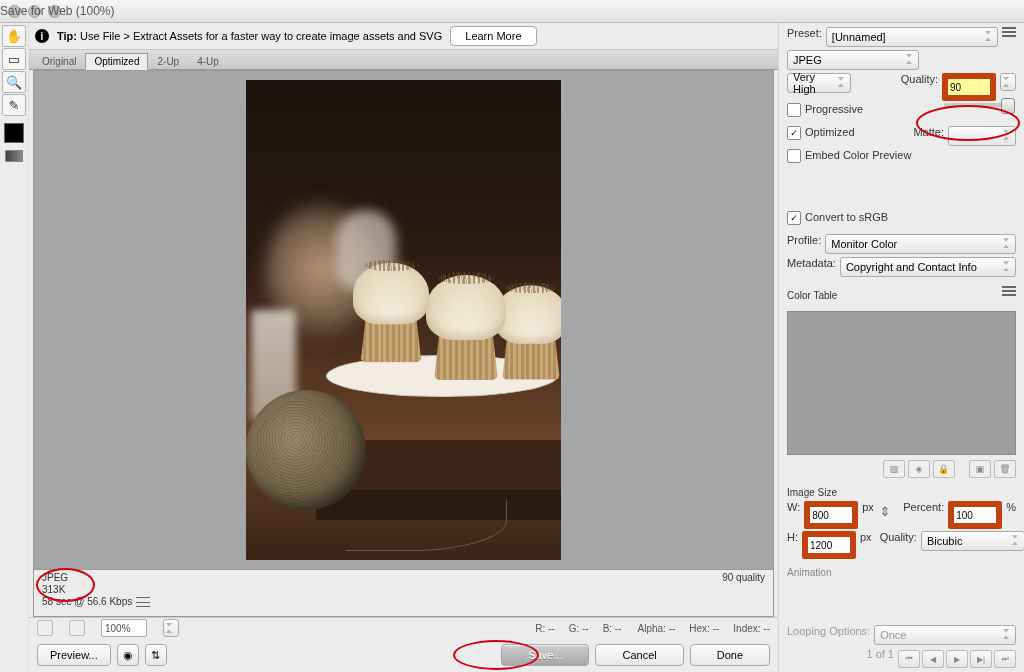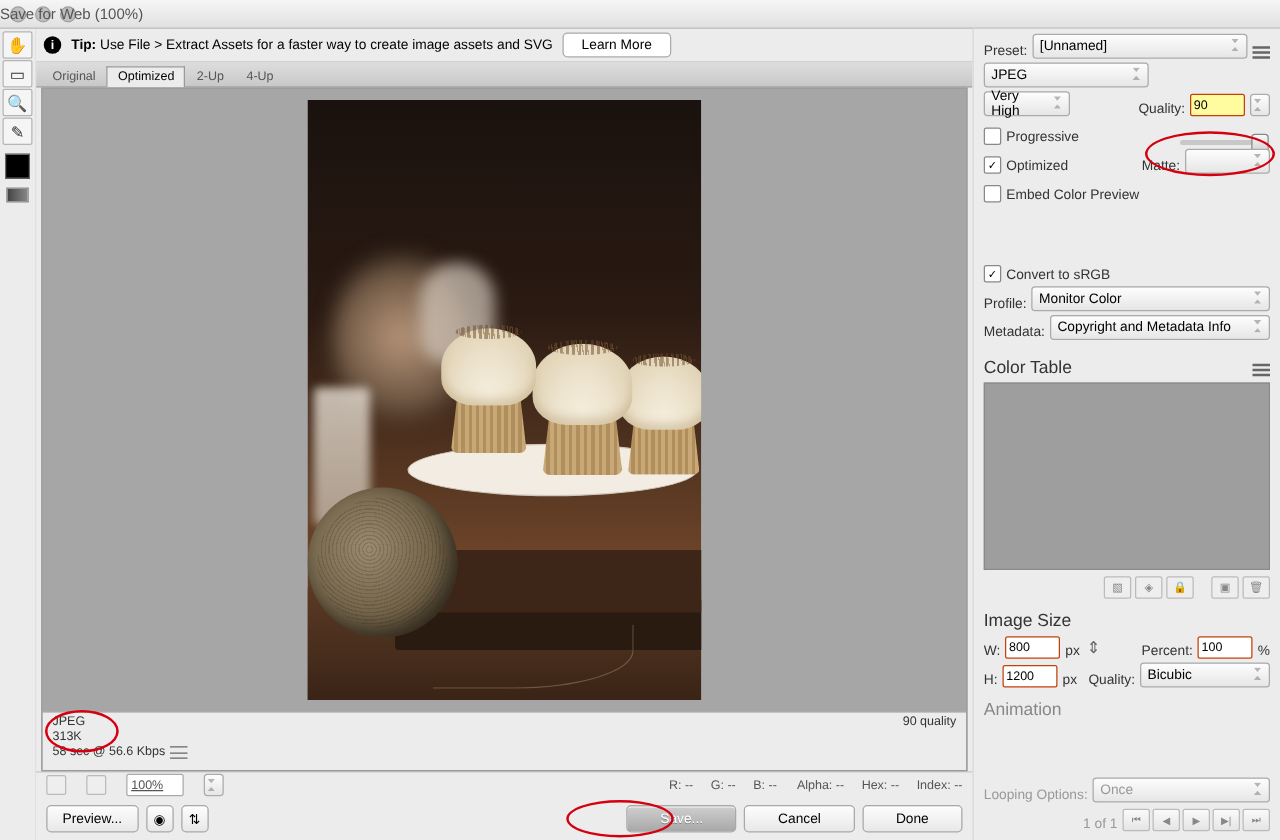--- a/index.html
+++ b/index.html
@@ -60,43 +60,43 @@
   .ell-info{left:2px;top:-2px;width:55px;height:30px;}
   .statusbar{height:20px;background:#ececec;border-top:1px solid #c8c8c8;display:flex;align-items:center;padding:0 8px;gap:16px;font-size:10px;color:#555;}
   .status-group{display:flex;gap:14px;}
   .btnbar{height:34px;background:#ececec;display:flex;align-items:center;padding:0 8px;gap:6px;position:relative;}
   .btn{background:linear-gradient(#fdfdfd,#e8e8e8);border:1px solid #a8a8a8;border-radius:4px;padding:4px 12px;font-size:11px;box-shadow:0 1px 0 rgba(255,255,255,.8) inset;}
   .btn.wide{padding:4px 26px;}
   .btn.save{background:linear-gradient(#cfcfcf,#a8a8a8);color:#fff;text-shadow:0 1px 0 rgba(0,0,0,.3);margin-left:40px;}
   .small-sq{width:22px;height:22px;padding:0;display:flex;align-items:center;justify-content:center;}
   .ell-save{border:2px solid #d4000f;border-radius:50%;position:absolute;width:82px;height:26px;pointer-events:none;}
   .sidebar{width:229px;background:#ececec;border-left:1px solid #d6d6d6;padding:4px 8px 4px 8px;overflow:hidden;display:flex;flex-direction:column;gap:3px;font-size:11px;}
-  .row{display:flex;align-items:flex-end;gap:4px;min-height:20px;}
+  .row{display:flex;align-items:flex-start;gap:4px;min-height:20px;}
   .lab{color:#333;white-space:nowrap;}
   .sel{flex:1;height:18px;background:linear-gradient(#fdfdfd,#e6e6e6);border:1px solid #aaa;border-radius:3px;display:flex;align-items:center;padding:0 15px 0 5px;position:relative;font-size:11px;}
   .sel::after{content:"";position:absolute;right:4px;top:3px;width:10px;height:10px;background:
     linear-gradient(#888,#888);clip-path:polygon(20% 0,80% 0,50% 35%,50% 65%,80% 100%,20% 100%,50% 65%,50% 35%);opacity:.6;}
   .sel.tiny{flex:none;width:14px;height:16px;padding:0;}
-  .num{width:38px;height:16px;background:#fff;border:1px solid #c2410c;border-radius:2px;padding:0 2px;font-size:10px;}
+  .num{width:38px;height:16px;background:#fff;border:6px solid #c2410c;border-radius:2px;padding:0 2px;font-size:10px;}
   .num.hl{background:#fffca0;}
   .chk{width:12px;height:12px;border:1px solid #888;border-radius:2px;background:#fff;display:inline-flex;align-items:center;justify-content:center;font-size:9px;color:#000;}
   .slider{flex:1;height:4px;background:#c8c8c8;border-radius:2px;position:relative;margin:0 2px;}
   .slider .thumb{position:absolute;top:-5px;width:12px;height:14px;background:linear-gradient(#f8f8f8,#d0d0d0);border:1px solid #888;border-radius:3px;}
   .minisq{width:14px;height:14px;background:#eee;border:1px solid #bbb;border-radius:2px;}
   .menu-ic{width:14px;height:10px;display:flex;flex-direction:column;justify-content:space-between;}
   .menu-ic span{height:2px;background:#666;}
   .menu-ic.sm span{height:1px;}
-  .section-label{font-size:14px;color:#333;margin-top:4px;}
+  .section-label{font-size:10px;color:#333;margin-top:4px;}
   .colortable{height:148px;background:#9e9e9e;border:1px solid #8a8a8a;margin-top:2px;}
   .ct-icons{display:flex;justify-content:flex-end;gap:3px;margin-top:2px;}
   .ct-icons .ic{width:20px;height:16px;border:1px solid #bbb;background:#eee;border-radius:2px;display:flex;align-items:center;justify-content:center;font-size:9px;color:#888;}
   .anim-ctrl{display:flex;gap:2px;justify-content:flex-end;margin-top:2px;}
   .anim-ctrl .ac{width:20px;height:16px;border:1px solid #bbb;background:linear-gradient(#fafafa,#e5e5e5);border-radius:2px;display:flex;align-items:center;justify-content:center;font-size:8px;color:#888;}
   .ell-q{position:absolute;width:100px;height:32px;border:2px solid #d4000f;border-radius:50%;right:4px;top:82px;pointer-events:none;}
-  .zoom-field{width:38px;height:16px;background:#fff;border:1px solid #aaa;border-radius:2px;display:flex;align-items:center;padding:0 3px;font-size:10px;text-decoration:underline;}
+  .zoom-field{width:38px;height:16px;background:#fff;border:1px solid #aaa;border-radius:2px;display:flex;align-items:center;padding:0 3px;font-size:10px;}
   .spacer{flex:1;}
   .link-ic{width:14px;height:20px;display:flex;align-items:center;justify-content:center;color:#666;font-size:13px;}
 </style>
 </head>
 <body>
 
 <div class="window">
   <div class="titlebar">
     <div class="traffic">
       <span></span>
@@ -253,21 +253,21 @@
       <div class="row">
         <span class="chk">✓</span>
         <span class="lab">Convert to sRGB</span>
       </div>
       <div class="row">
         <span class="lab">Profile:</span>
         <div class="sel">Monitor Color</div>
       </div>
       <div class="row">
         <span class="lab">Metadata:</span>
-        <div class="sel">Copyright and Metadata Info</div>
+        <div class="sel">Copyright and Contact Info</div>
       </div>
 
       <div class="row" style="margin-top:6px;">
         <span class="section-label">Color Table</span>
         <span class="spacer"></span>
         <span class="menu-ic">
             <span></span>
             <span></span>
             <span></span>
           </span>

